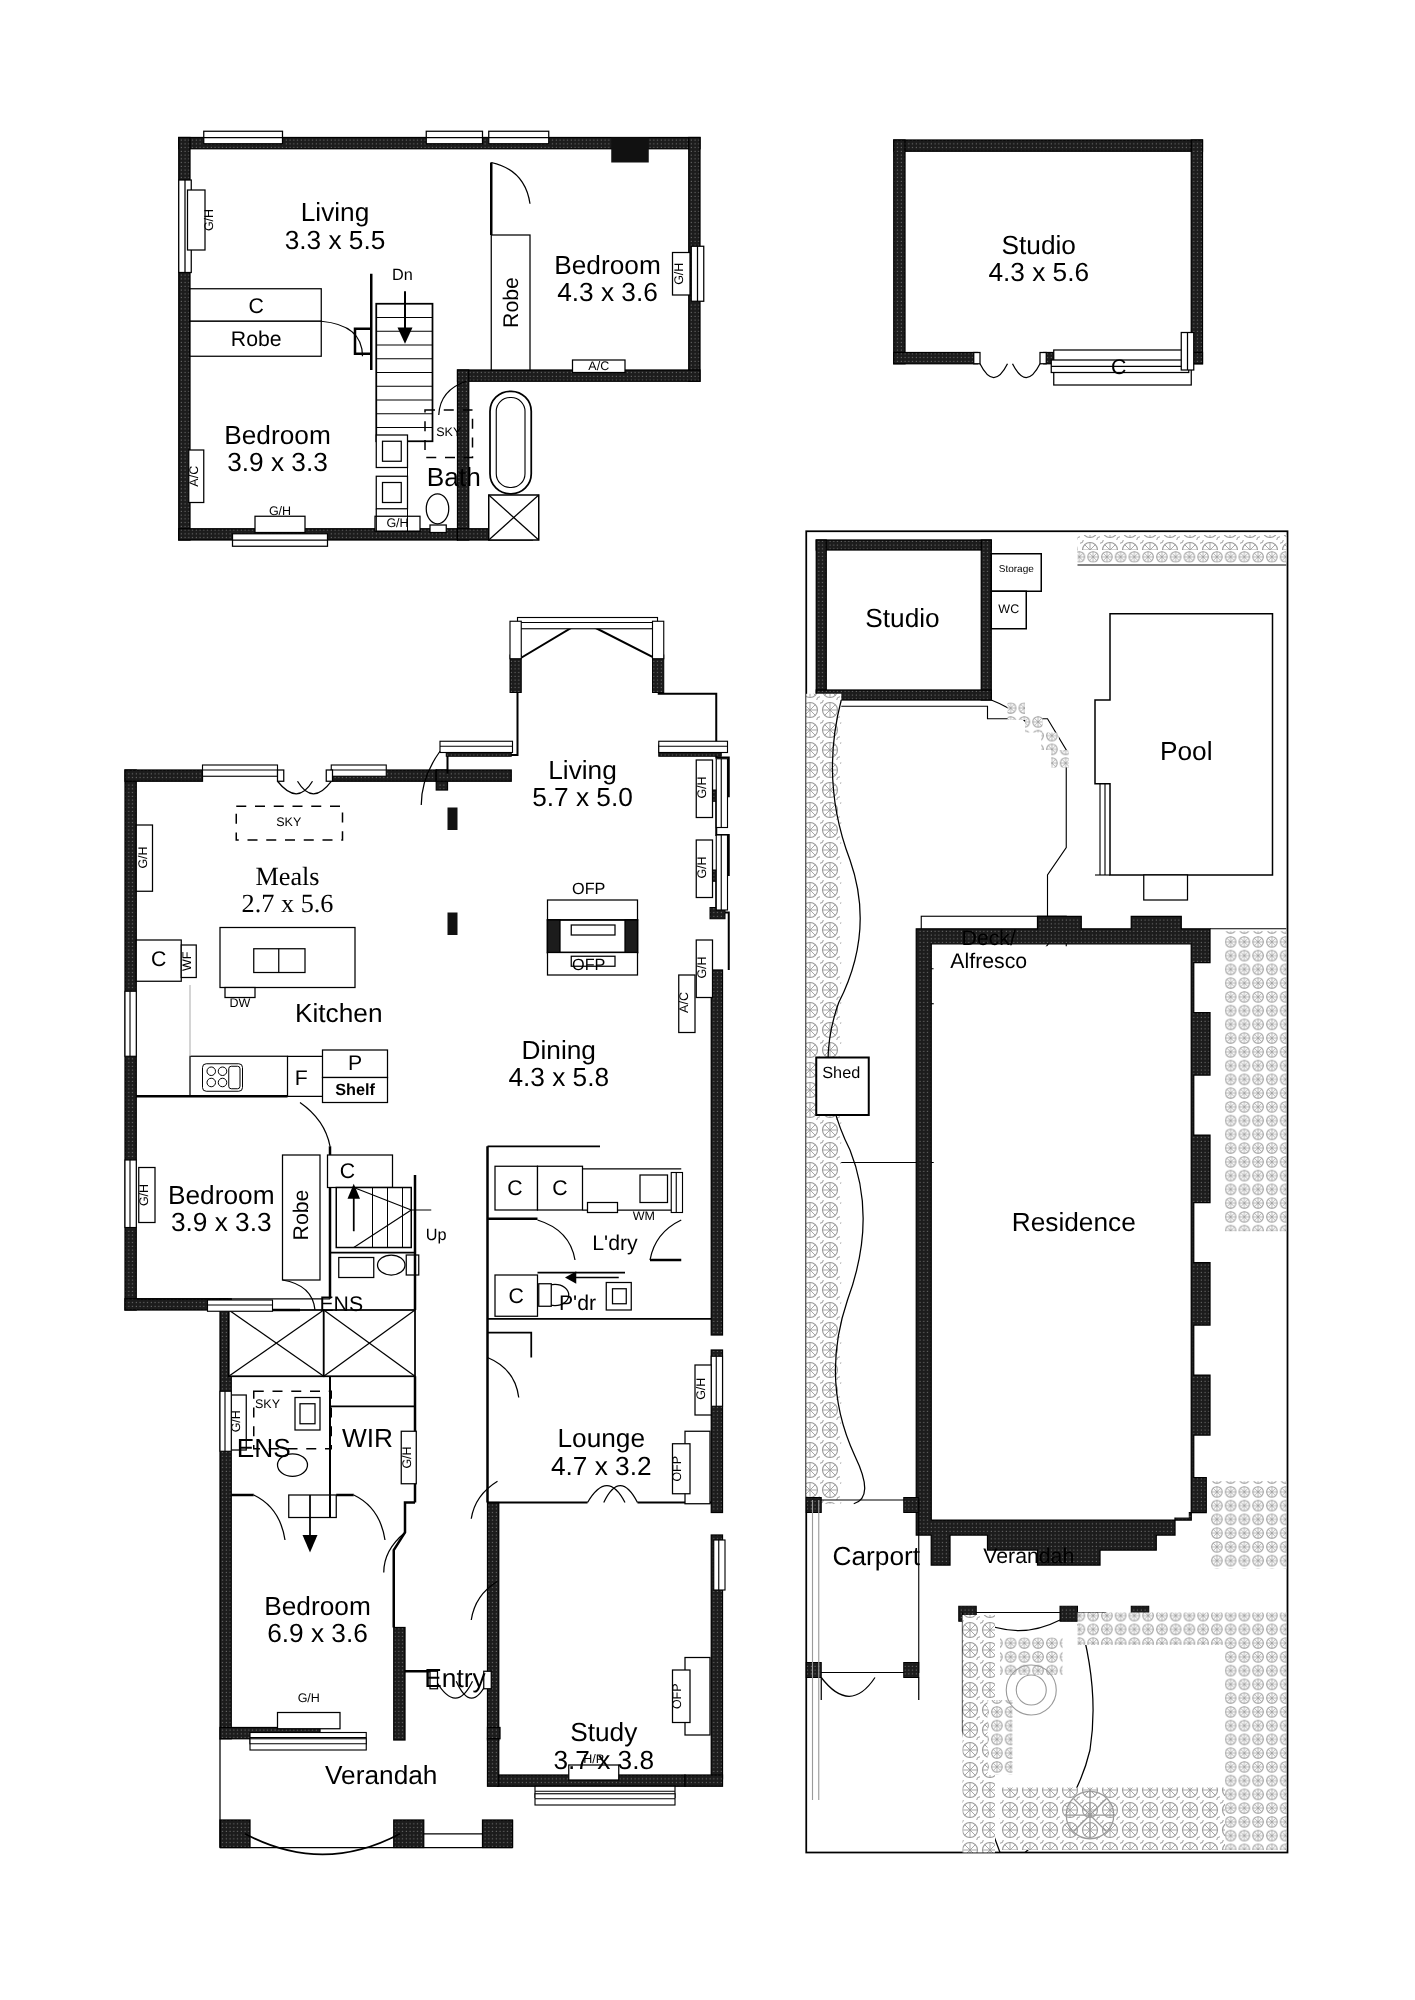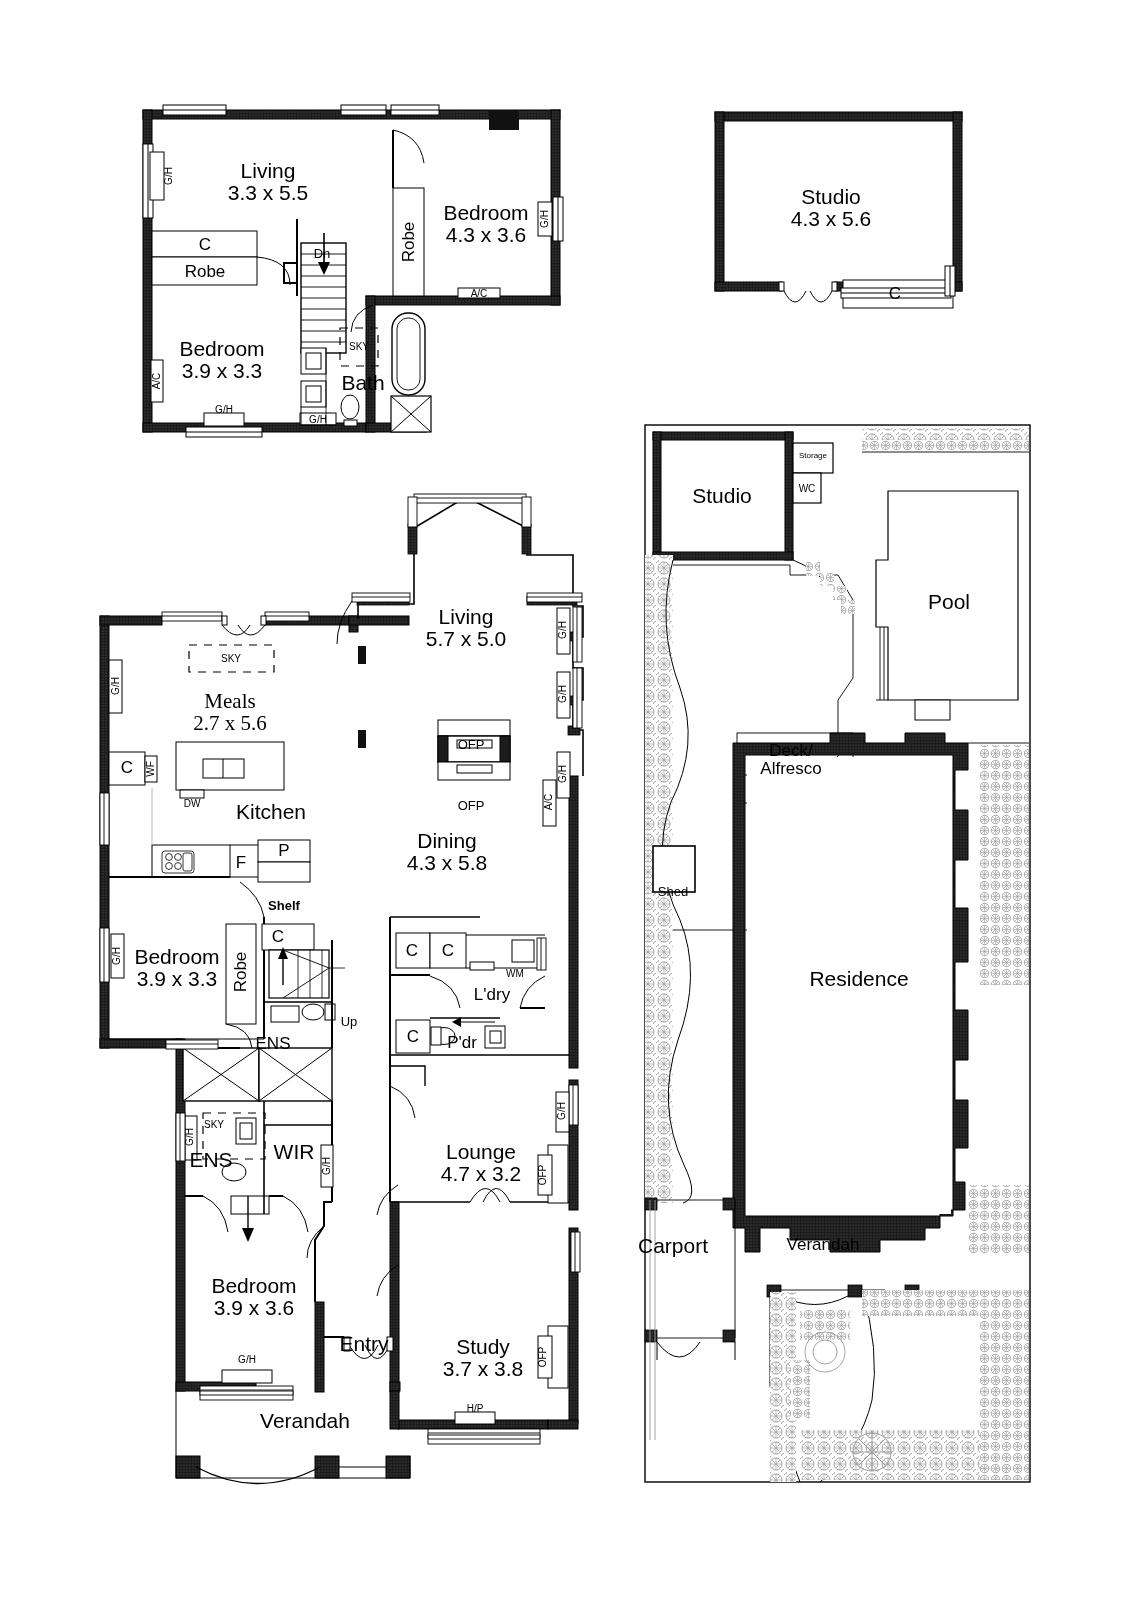--- a/index.html
+++ b/index.html
@@ -34,21 +34,21 @@
     font-family: "Liberation Sans", sans-serif;
     color: #000;
     line-height: 1.05;
     text-align: center;
     transform: translate(-50%, -50%);
     pointer-events: none;
   }
   .room-name { font-size: 21px; }
   .room-blk  { font-size: 21px; }
   .room-blk .n, .room-blk .d { display: block; }
-  .small     { font-size: 13px; margin-top: 34px; }
+  .small     { font-size: 13px; }
   .xsmall    { font-size: 10px; }
   .tiny      { font-size: 8px; }
   .med       { font-size: 17px; }
   .site-name { font-size: 21px; }
   .rot90  { transform: translate(-50%, -50%) rotate(-90deg); }
 </style>
 </head>
 <body>
 
 <div id="sheet">
@@ -626,27 +626,27 @@
 <div class="lbl room-blk" style="left:447px; top:852px;">
   <span class="n">Dining</span>
   <span class="d">4.3 x 5.8</span>
 </div>
 <div class="lbl room-blk" style="left:177px; top:968px;">
   <span class="n">Bedroom</span>
   <span class="d">3.9 x 3.3</span>
 </div>
 <div class="lbl room-blk" style="left:254px; top:1297px;">
   <span class="n">Bedroom</span>
-  <span class="d">3.9 x 3.6</span>
+  <span class="d">6.9 x 3.6</span>
 </div>
 <div class="lbl room-blk" style="left:481px; top:1163px;">
   <span class="n">Lounge</span>
   <span class="d">4.7 x 3.2</span>
 </div>
-<div class="lbl room-blk" style="left:483px; top:1358px;">
+<div class="lbl room-blk" style="left:483px; top:1398px;">
   <span class="n">Study</span>
   <span class="d">3.7 x 3.8</span>
 </div>
 
 <div class="lbl med" style="left:492px; top:995px;">L'dry</div>
 <div class="lbl med" style="left:462px; top:1043px;">P'dr</div>
 <div class="lbl med" style="left:273px; top:1044px;">ENS</div>
 <div class="lbl room-name" style="left:211px; top:1160px;">ENS</div>
 <div class="lbl room-name" style="left:294px; top:1152px;">WIR</div>
 <div class="lbl room-name" style="left:364px; top:1344px;">Entry</div>
@@ -688,16 +688,16 @@
 <div class="lbl site-name" style="left:722px; top:496px;">Studio</div>
 <div class="lbl tiny" style="left:813px; top:456px;">Storage</div>
 <div class="lbl xsmall" style="left:807px; top:489px;">WC</div>
 <div class="lbl site-name" style="left:949px; top:602px;">Pool</div>
 <div class="lbl med" style="left:791px; top:760px;">
   <span style="display:block">Deck/</span>
   <span style="display:block">Alfresco</span>
 </div>
 <div class="lbl small" style="left:673px; top:858px;">Shed</div>
 <div class="lbl site-name" style="left:859px; top:979px;">Residence</div>
-<div class="lbl site-name" style="left:673px; top:1246px;text-align:right;">Carport</div>
+<div class="lbl site-name" style="left:701px; top:1246px;text-align:right;">Carport</div>
 <div class="lbl med" style="left:823px; top:1245px;">Verandah</div>
 
 </div>
 
 </body></html>

